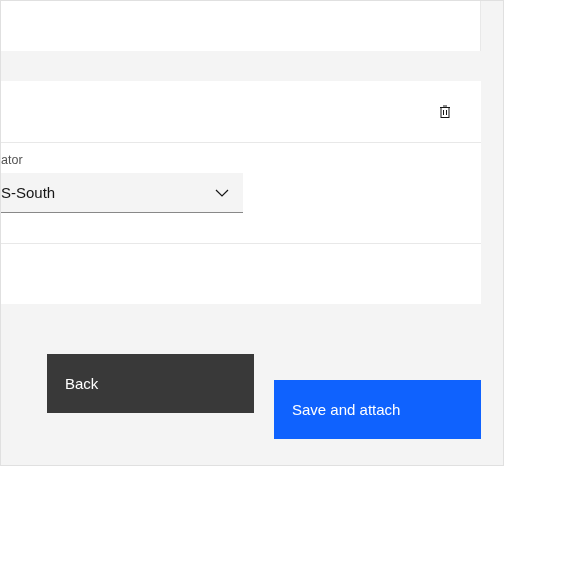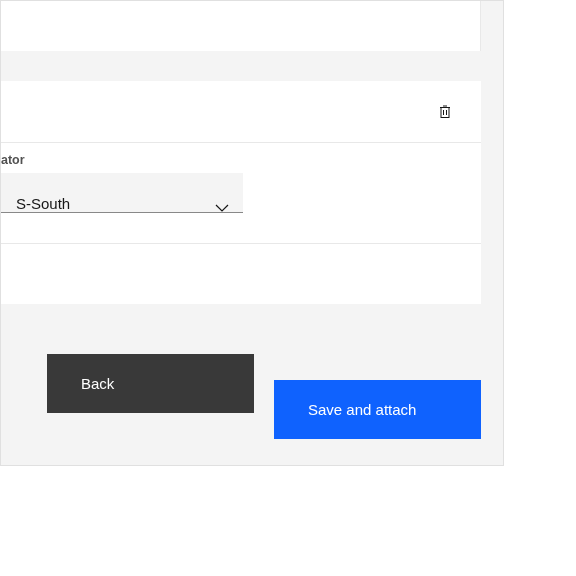--- a/index.html
+++ b/index.html
@@ -52,32 +52,31 @@
     }
     .form-section {
       padding: 10px 0 30px 0;
       border-bottom: 1px solid #e8e8e8;
     }
     .field-label {
       font-size: 12.5px;
       color: #525252;
       margin-bottom: 6px;
       margin-left: 0;
-      font-weight: bold;
     }
     .dropdown {
       width: 242px;
       height: 40px;
       background: #f4f4f4;
       border: none;
       border-bottom: 1px solid #888;
       display: flex;
-      align-items: flex-end;
+      align-items: center;
       justify-content: space-between;
-      padding: 0 14px 0 15px;
+      padding: 0 14px 0 0;
       cursor: pointer;
     }
     .dropdown-text {
       font-size: 15px;
       color: #161616;
       text-align: left;
       overflow: hidden;
     }
     .chevron {
       width: 14px;
@@ -92,21 +91,21 @@
       bottom: 26px;
       left: 46px;
       display: flex;
       gap: 20px;
     }
     .btn {
       width: 207px;
       height: 59px;
       display: flex;
       align-items: center;
-      padding-left: 34px;
+      padding-left: 18px;
       font-size: 15px;
       cursor: pointer;
       border: none;
     }
     .btn-back {
       background: #393939;
       color: #fff;
     }
     .btn-save {
       background: #0f62fe;

